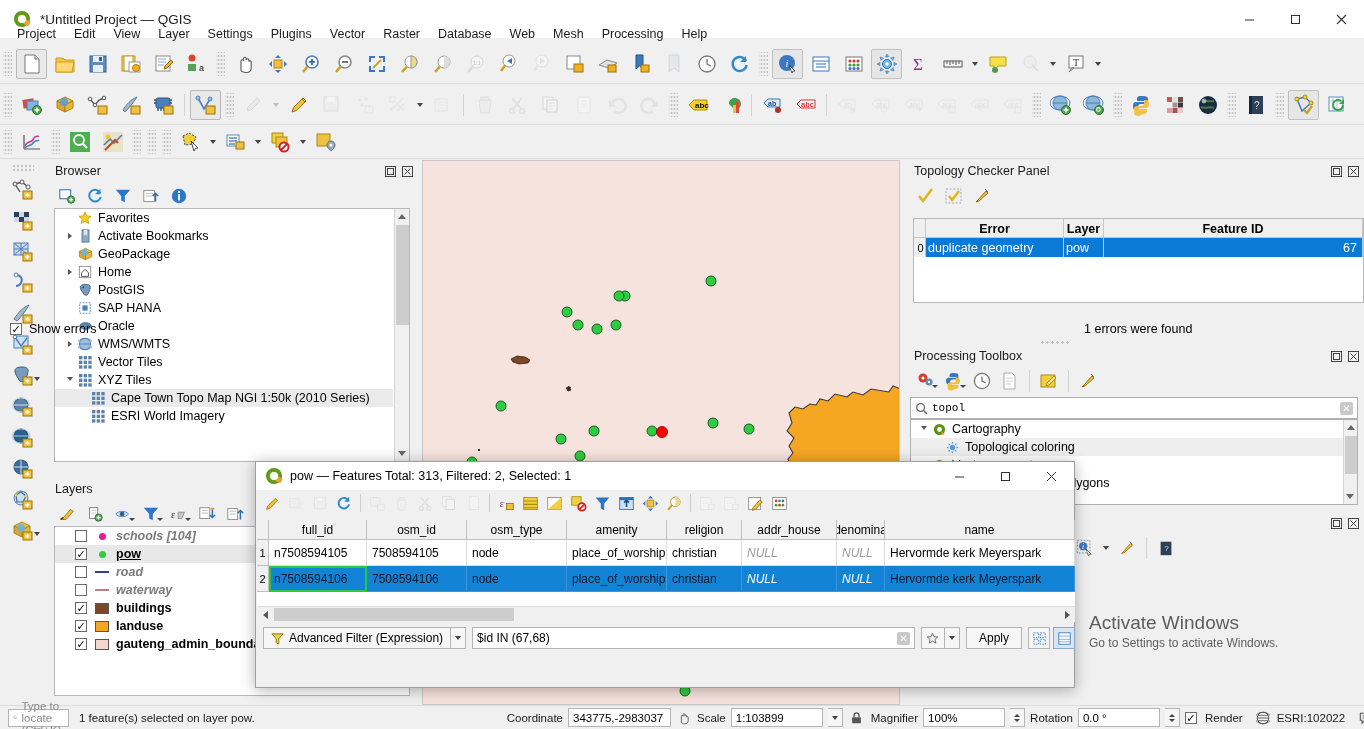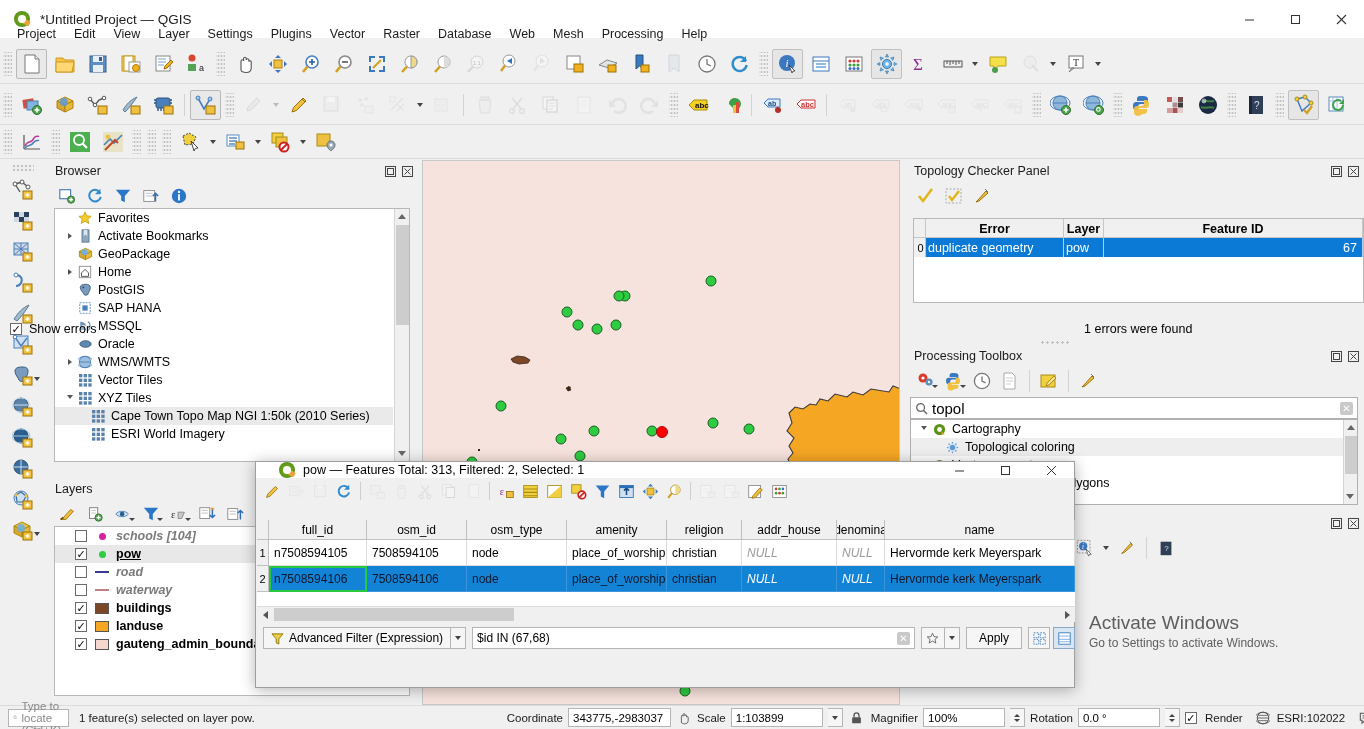--- a/index.html
+++ b/index.html
@@ -178,39 +178,39 @@
     background-image:radial-gradient(#c0c0c0 1px, transparent 1.1px);
     background-size:5px 5px;
   }
 
   #processing{ left:905px; top:345px; width:459px; height:160px; }
   .searchbox{
     position:absolute; left:910px; top:397px; width:448px; height:22px;
     background:#fff; border:1px solid #b0b0b0; display:flex; align-items:center; padding:0 4px;
   }
   .searchbox input{
-    border:none; outline:none; font-size:15px; font-family:Liberation Sans, sans-serif;
+    border:none; outline:none; font-size:11px; font-family:Liberation Mono, monospace;
     flex:1; padding-left:4px; background:transparent;
   }
   .algbox{
     position:absolute; left:910px; top:419px; width:448px; height:86px;
     background:#fff; border:1px solid #b0b0b0; overflow:hidden;
   }
   .arow{ height:18px; display:flex; align-items:center; padding-left:6px; font-size:12.5px;}
   .arow.sel{ background:#eeeeee; }
 
   #identify{ left:905px; top:512px; width:459px; height:150px;}
 
   
   #attrdlg{
     position:absolute; left:255px; top:461px; width:820px; height:227px;
     background:#f0f0f0; border:1px solid #9e9e9e;
     box-shadow:0 2px 14px rgba(0,0,0,.30);
   }
-  .dlgtitle{ height:16px; background:#fff; display:flex; align-items:center; padding-left:23px; }
+  .dlgtitle{ height:28px; background:#fff; display:flex; align-items:center; padding-left:10px; }
   .dlgtitle .t{ font-size:12.5px; margin-left:8px; }
   .dlgwc{ margin-left:auto; display:flex; height:28px;}
   .dlgwc .w{ width:46px;height:28px;display:flex;align-items:center;justify-content:center;}
   .dlgtools{ height:26px; display:flex; align-items:center; padding-left:4px; background:#f0f0f0; }
   .dbtn{ width:22px; height:24px; display:flex; align-items:center; justify-content:center; margin:0 1px; flex:0 0 auto;}
   .dbtn.dis{ opacity:.33; }
   .dsep{ width:1px;height:18px;background:#cecece;margin:0 4px;flex:0 0 auto;}
 
   .atbl{ position:absolute; left:1px; top:58px; width:818px; height:86px; background:#fff; overflow:hidden;}
   .ahead{ display:flex; height:20px; background:#f0f0f0; }
@@ -1125,31 +1125,20 @@
         </div>
         <div class="trow">
           <span class="texp"></span>
           <span class="tico">
               <svg width="14" height="14" viewBox="0 0 16 16">
                 <rect x="2" y="2" width="12" height="12" fill="none" stroke="#4a7fbd" stroke-dasharray="2 1.4"></rect>
                 <rect x="5" y="5" width="6" height="6" fill="#4a7fbd"></rect>
               </svg>
             </span>
           <span>SAP HANA</span>
-        </div>
-        <div class="trow">
-          <span class="texp"></span>
-          <span class="tico">
-              <svg width="15" height="14" viewBox="0 0 16 16">
-                <path d="M2 3 c4 0 6 2 7 5 c-2 -1 -4 -1 -7 0z" fill="#6f92b5"></path>
-                <path d="M2 8 c4 0 6 2 7 5 c-2 -1 -4 -1 -7 0z" fill="#8fb0cd"></path>
-                <path d="M11 3 c3 2 3 8 0 10" fill="none" stroke="#6f92b5" stroke-width="1.4"></path>
-              </svg>
-            </span>
-          <span>MSSQL</span>
         </div>
         <div class="trow">
           <span class="texp"></span>
           <span class="tico">
               <svg width="15" height="14" viewBox="0 0 16 16">
                 <ellipse cx="8" cy="8" rx="6.5" ry="3.8" fill="#5e87ad" stroke="#3a5e83"></ellipse>
               </svg>
             </span>
           <span>Oracle</span>
         </div>

